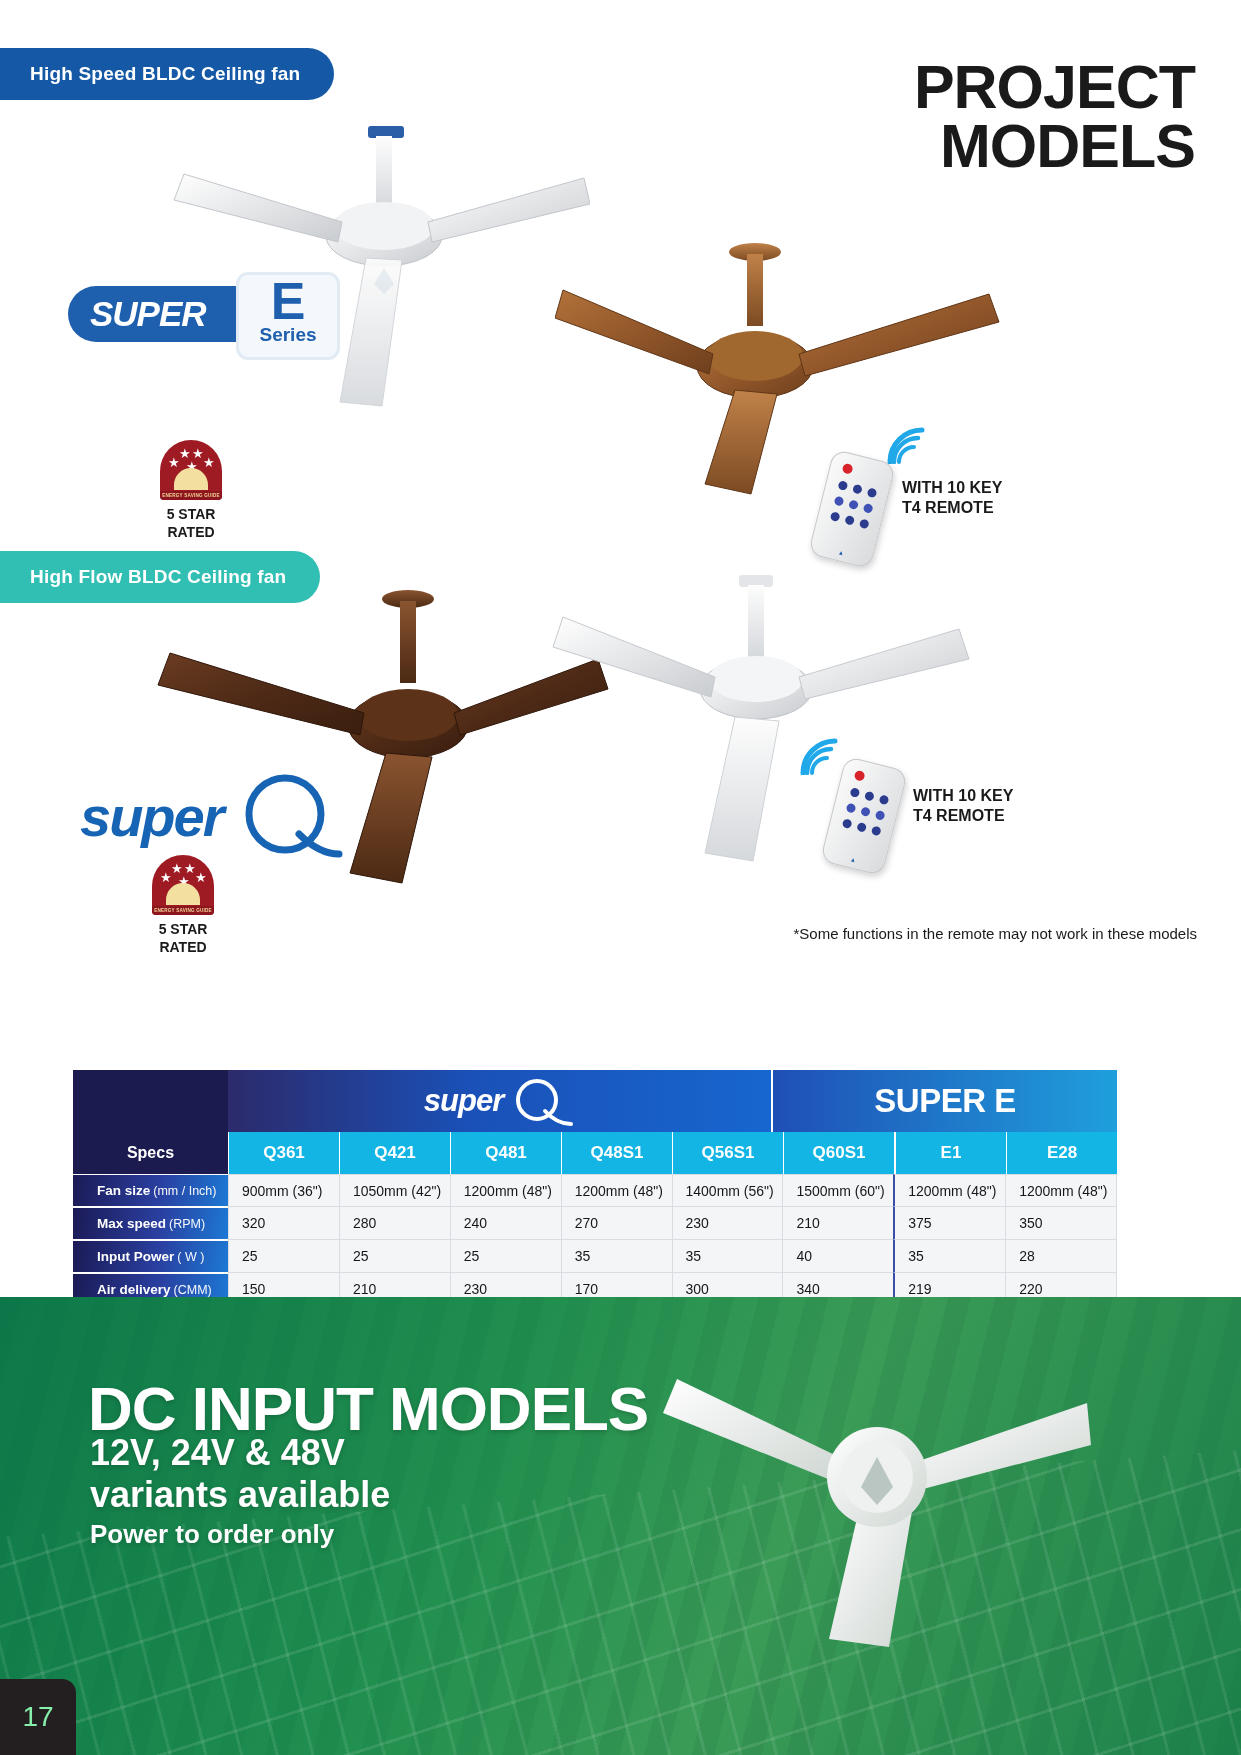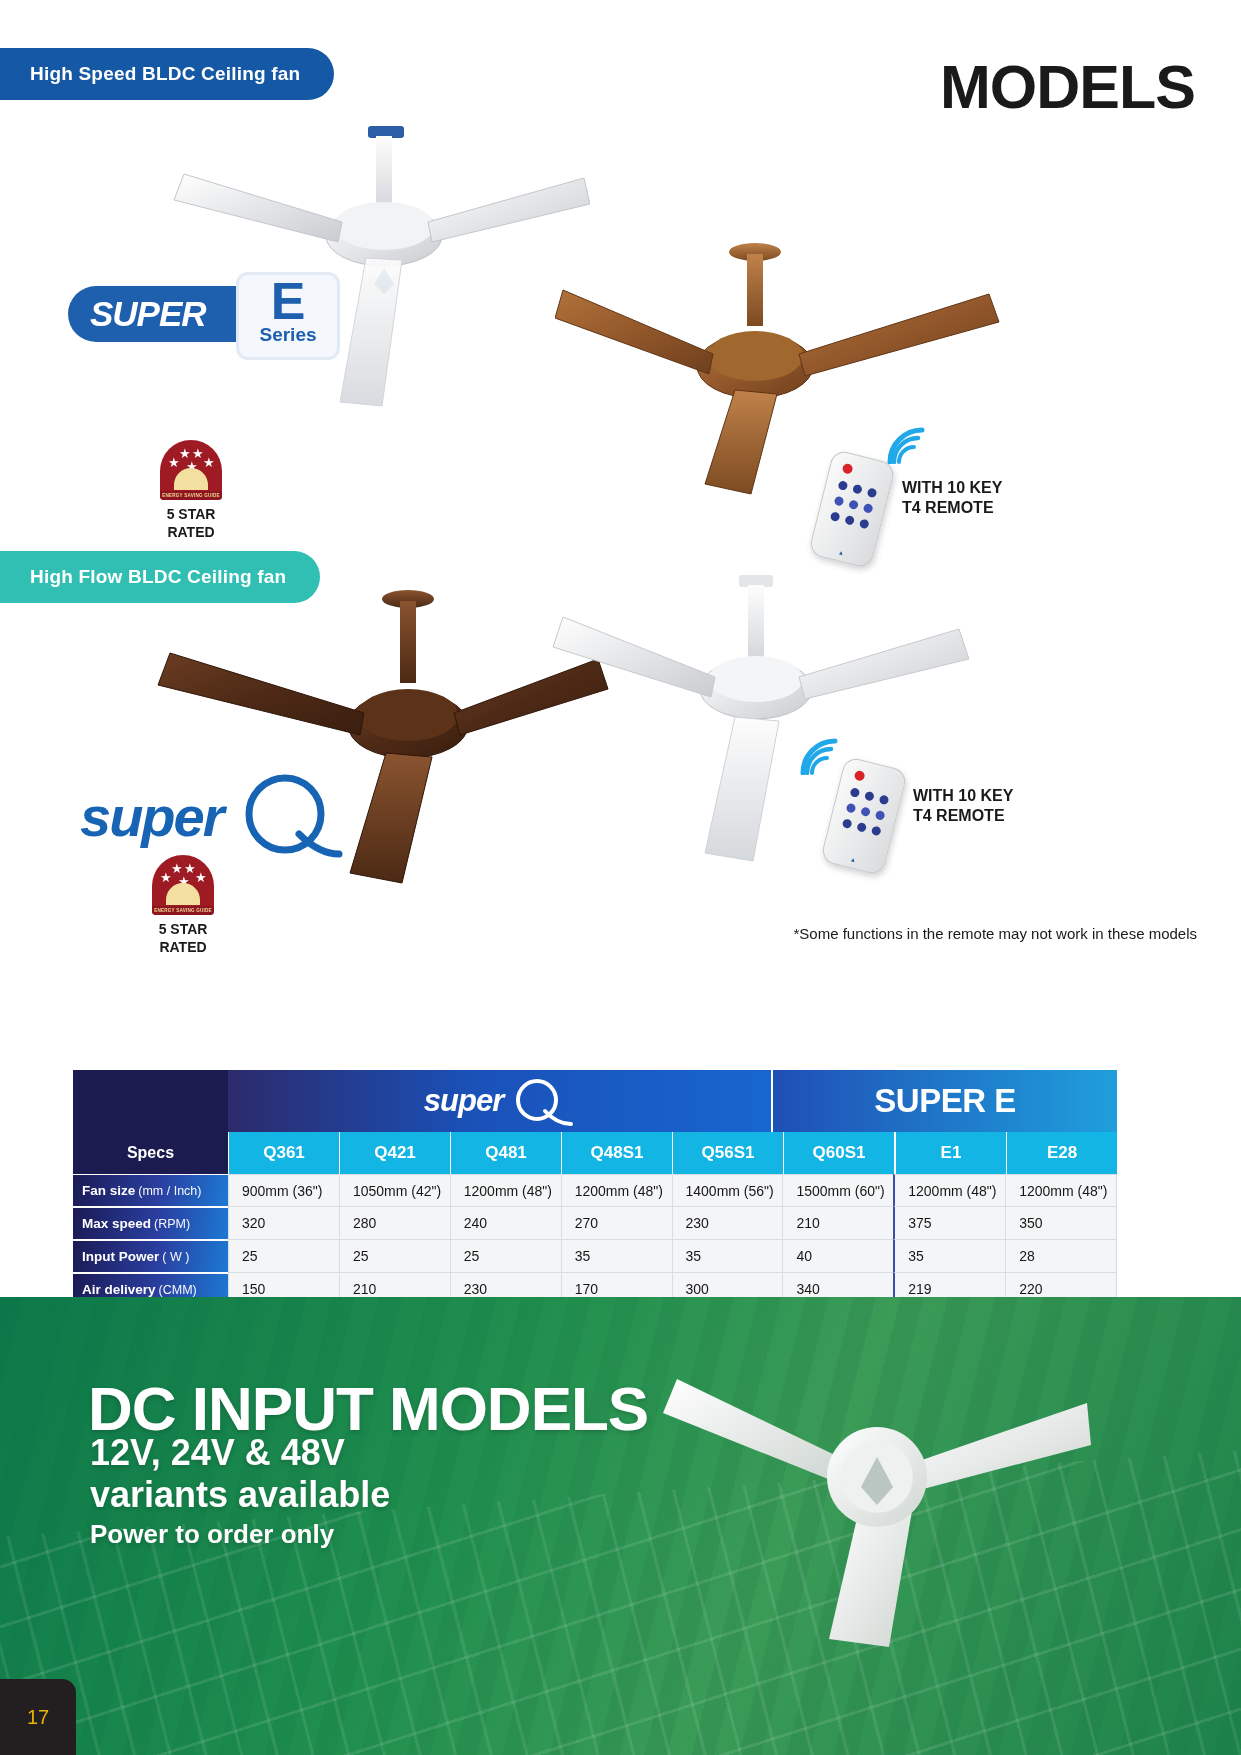--- a/index.html
+++ b/index.html
@@ -135,21 +135,21 @@
   .hdr-cell {
     flex:1; background:#13b5e5; color:#ffffff; font-size:17px; font-weight:bold;
     display:flex; align-items:center; justify-content:center;
     border-left: 1px solid #ffffff;
   }
   .hdr-cell.sep { border-left: 2px solid #ffffff; }
 
   .data-row { display:flex; height: 33px; }
   .row-label {
     width:155px; color:#ffffff; font-size:13.5px; font-weight:bold;
-    display:flex; align-items:center; padding-left:9px;
+    display:flex; align-items:center; padding-left:24px;
     background: linear-gradient(100deg,#1b1a55 0%, #2a3fa0 55%, #1c79d4 100%);
     border-top:1px solid #ffffff; border-bottom:1px solid #ffffff;
   }
   .row-label .unit { font-weight: normal; font-size:12.5px; margin-left:3px; opacity:.96; }
   .data-cell {
     flex:1; background:#f4f5f7; color:#171717; font-size:14px;
     display:flex; align-items:center; padding-left:13px;
     border-left:1px solid #d9dce2; border-bottom:1px solid #d9dce2;
   }
   .data-cell.first-row { border-top:1px solid #d9dce2; }
@@ -198,32 +198,33 @@
     position:absolute; left: 90px; top: 222px;
     font-size: 26px; font-weight:bold; color:#ffffff;
     text-shadow: 0 2px 5px rgba(0,0,0,.18);
   }
   #fan-dc { position:absolute; right: 150px; top: 52px; }
 
   
   #page-num {
     position:absolute; left: 0; bottom: 0; width: 76px; height: 76px;
     background:#231f20; border-radius: 0 14px 0 0;
-    color:#eab308; font-size: 20px; font-weight: normal;
+    color:#86efac; font-size: 28px; font-weight: normal;
     display:flex; align-items:center; justify-content:center;
   }
 </style>
 </head>
 <body>
 
 <div class="pill" id="pill-speed">
   <span>High Speed BLDC Ceiling fan</span>
 </div>
 
 <div id="page-title">
+  <div>PROJECT</div>
   <div>MODELS</div>
 </div>
 
 <div class="fan" id="fan-white-1">
   <svg width="420" height="290" viewBox="0 0 420 290">
     <defs>
       <linearGradient id="wb1" x1="0" y1="0" x2="1" y2="1">
         <stop offset="0%" stop-color="#ffffff"></stop>
           <stop offset="100%" stop-color="#c9ccd0"></stop>
       </linearGradient>

